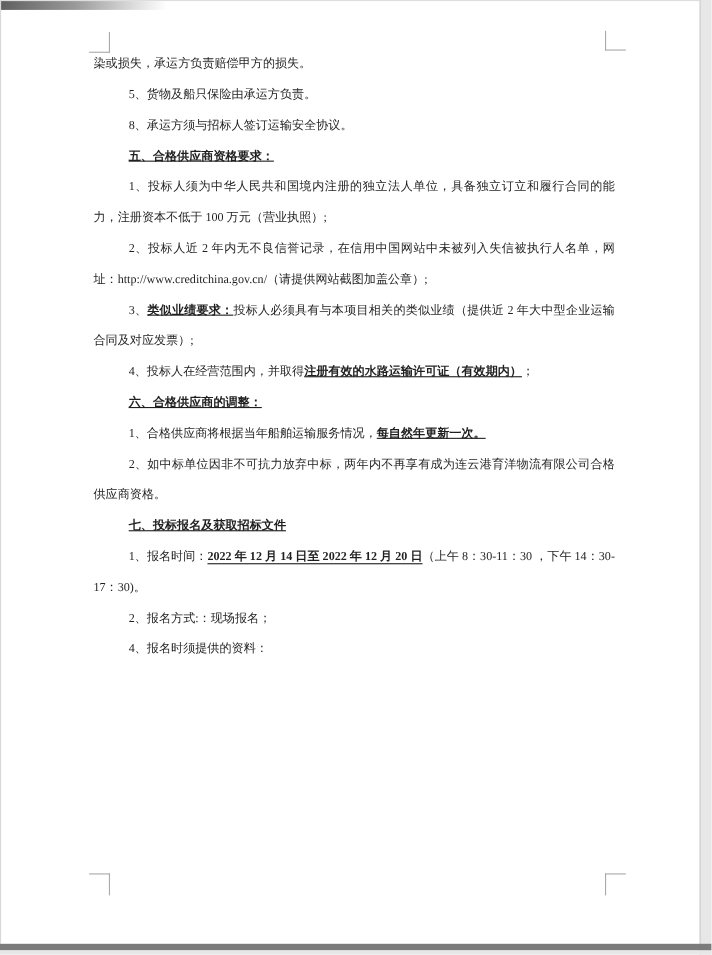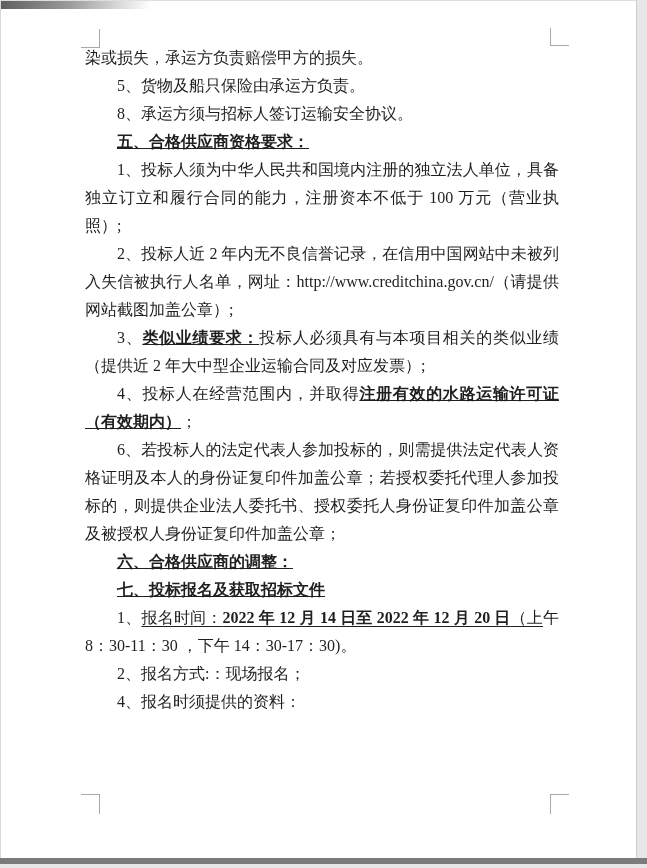--- a/index.html
+++ b/index.html
@@ -31,49 +31,50 @@
     position:absolute; left:0; top:864px; width:647px; height:4px;
     background:#e7e7e7;
   }
   .mark { position:absolute; width:18px; height:18px; }
   .mark-tl { left:80px;  top:28px;  border-right:1px solid #a9a9a9; border-bottom:1px solid #a9a9a9; }
   .mark-tr { left:549px; top:27px;  height:17px; border-left:1px solid #a9a9a9; border-bottom:1px solid #a9a9a9; }
   .mark-bl { left:80px;  top:793px; height:19px; border-right:1px solid #a9a9a9; border-top:1px solid #a9a9a9; }
   .mark-br { left:549px; top:793px; height:19px; border-left:1px solid #a9a9a9; border-top:1px solid #a9a9a9; }
   .doc-content {
     position:absolute; left:84px; top:43px; width:474px;
-    color:#1f1f1f; font-size:16px; line-height:28px;
+    color:#1f1f1f; font-size:11px; line-height:28px;
     text-align:justify; text-justify:inter-ideograph;
   }
   .doc-content p { margin:0; }
   .doc-content p.indent { text-indent:32px; }
   .seg-b { font-weight:bold;text-decoration:underline; }
-  .seg-u { text-decoration:underline; text-underline-offset:3px; }
+  .seg-u { text-underline-offset:3px; }
 </style>
 </head>
 <body>
 
 <div class="screen">
   <div class="page">
     <div class="top-shade"></div>
     <div class="mark mark-tl"></div>
     <div class="mark mark-tr"></div>
     <div class="mark mark-bl"></div>
     <div class="mark mark-br"></div>
     <div class="doc-content">
         <p><span>染或损失，承运方负责赔偿甲方的损失。</span></p>
         <p class="indent"><span>5、货物及船只保险由承运方负责。</span></p>
         <p class="indent"><span>8、承运方须与招标人签订运输安全协议。</span></p>
         <p class="indent"><span class="seg-b">五、合格供应商资格要求：</span></p>
         <p class="indent"><span>1、投标人须为中华人民共和国境内注册的独立法人单位，具备独立订立和履行合同的能力，注册资本不低于 100 万元（营业执照）;</span></p>
         <p class="indent"><span>2、投标人近 2 年内无不良信誉记录，在信用中国网站中未被列入失信被执行人名单，网址：http://www.creditchina.gov.cn/（请提供网站截图加盖公章）;</span></p>
         <p class="indent"><span>3、</span><span class="seg-b">类似业绩要求：</span><span>投标人必须具有与本项目相关的类似业绩（提供近 2 年大中型企业运输合同及对应发票）;</span></p>
         <p class="indent"><span>4、投标人在经营范围内，并取得</span><span class="seg-b">注册有效的水路运输许可证（有效期内）</span><span>；</span></p>
-        <p class="indent"><span>6、若投标人的法定代表人参加投标的，则需提供法定代表人资格证明及本人的身份证复印件加盖公章；若授权委托代理人参加投标的，则提供企业法人委托书、授权委托人身份证复印件加盖公章及被授权人身份证复印件加盖公章；</span></p>
         <p class="indent"><span class="seg-b">六、合格供应商的调整：</span></p>
+        <p class="indent"><span>1、合格供应商将根据当年船舶运输服务情况，</span><span class="seg-b">每自然年更新一次。</span></p>
+        <p class="indent"><span>2、如中标单位因非不可抗力放弃中标，两年内不再享有成为连云港育洋物流有限公司合格供应商资格。</span></p>
         <p class="indent"><span class="seg-b">七、投标报名及获取招标文件</span></p>
         <p class="indent"><span>1、</span><span class="seg-u">报名时间：</span><span class="seg-b seg-u">2022 年 12 月 14 日至 2022 年 12 月 20 日</span><span class="seg-u">（上</span><span>午 8：30-11：30 ，下午 14：30-17：30)。</span></p>
         <p class="indent"><span>2、报名方式:：现场报名；</span></p>
         <p class="indent"><span>4、报名时须提供的资料：</span></p>
       </div>
   </div>
   <div class="right-gutter"></div>
   <div class="bottom-bar"></div>
   <div class="bottom-gutter"></div>
 </div>

